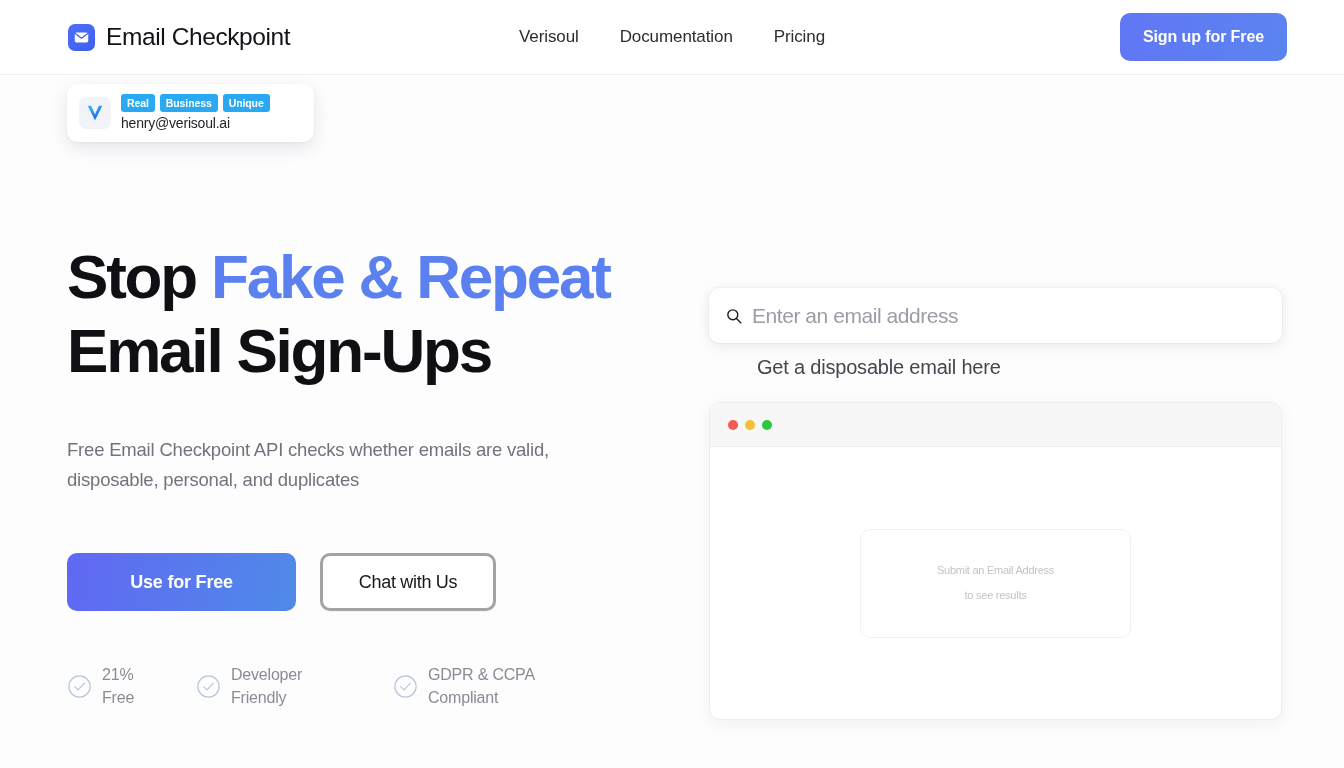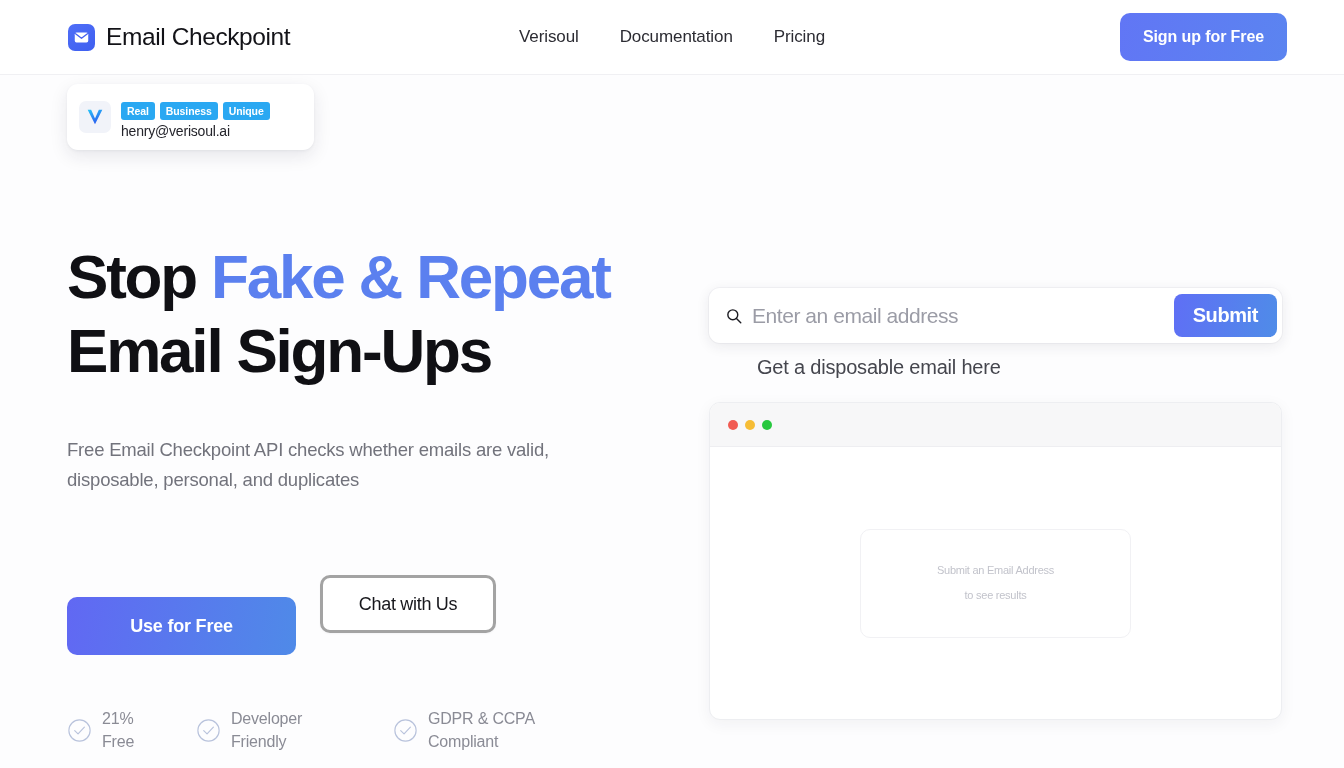--- a/index.html
+++ b/index.html
@@ -119,21 +119,21 @@
     border-radius: 7px;
     background: #f1f3f9;
     display: flex;
     align-items: center;
     justify-content: center;
     flex: none;
   }
 
   .chip-avatar svg { display: block; }
 
-  .chip-body { display: flex; flex-direction: column; gap: 3px; min-width: 0; margin-top: 8px; }
+  .chip-body { display: flex; flex-direction: column; gap: 3px; min-width: 0; }
 
   .chip-tags { display: flex; gap: 5px; }
 
   .tag {
     background: #2aa8f2;
     color: #ffffff;
     font-size: 10.5px;
     font-weight: 700;
     line-height: 1;
     padding: 3.5px 6px 4px 6px;
@@ -187,21 +187,20 @@
     color: #ffffff;
     border: none;
     border-radius: 10px;
     width: 229px;
     height: 58px;
     font-family: inherit;
     font-size: 18px;
     font-weight: 700;
     letter-spacing: -0.2px;
     cursor: pointer;
-    margin-top: 44px;
   }
 
   .btn-secondary {
     background: #ffffff;
     color: #17171c;
     border: 3px solid #a3a3a3;
     border-radius: 10px;
     width: 176px;
     height: 58px;
     font-family: inherit;
@@ -456,21 +455,20 @@
   <div class="hero-right">
 
     <div class="search-bar">
       <span class="search-icon">
         <svg width="18" height="18" viewBox="0 0 24 24" fill="none">
           <circle cx="10.4" cy="10.4" r="6.6" stroke="#1c1c22" stroke-width="1.9"></circle>
           <path d="M15.3 15.3 L21 21" stroke="#1c1c22" stroke-width="1.9" stroke-linecap="round"></path>
         </svg>
       </span>
       <input class="search-input" type="text" placeholder="Enter an email address" style="">
-      <button class="submit-btn">Submit</button>
     </div>
 
     <a class="disposable-link">Get a disposable email here</a>
 
     <div class="result-window">
       <div class="window-titlebar">
         <span class="dot dot-red"></span>
         <span class="dot dot-yellow"></span>
         <span class="dot dot-green"></span>
       </div>

